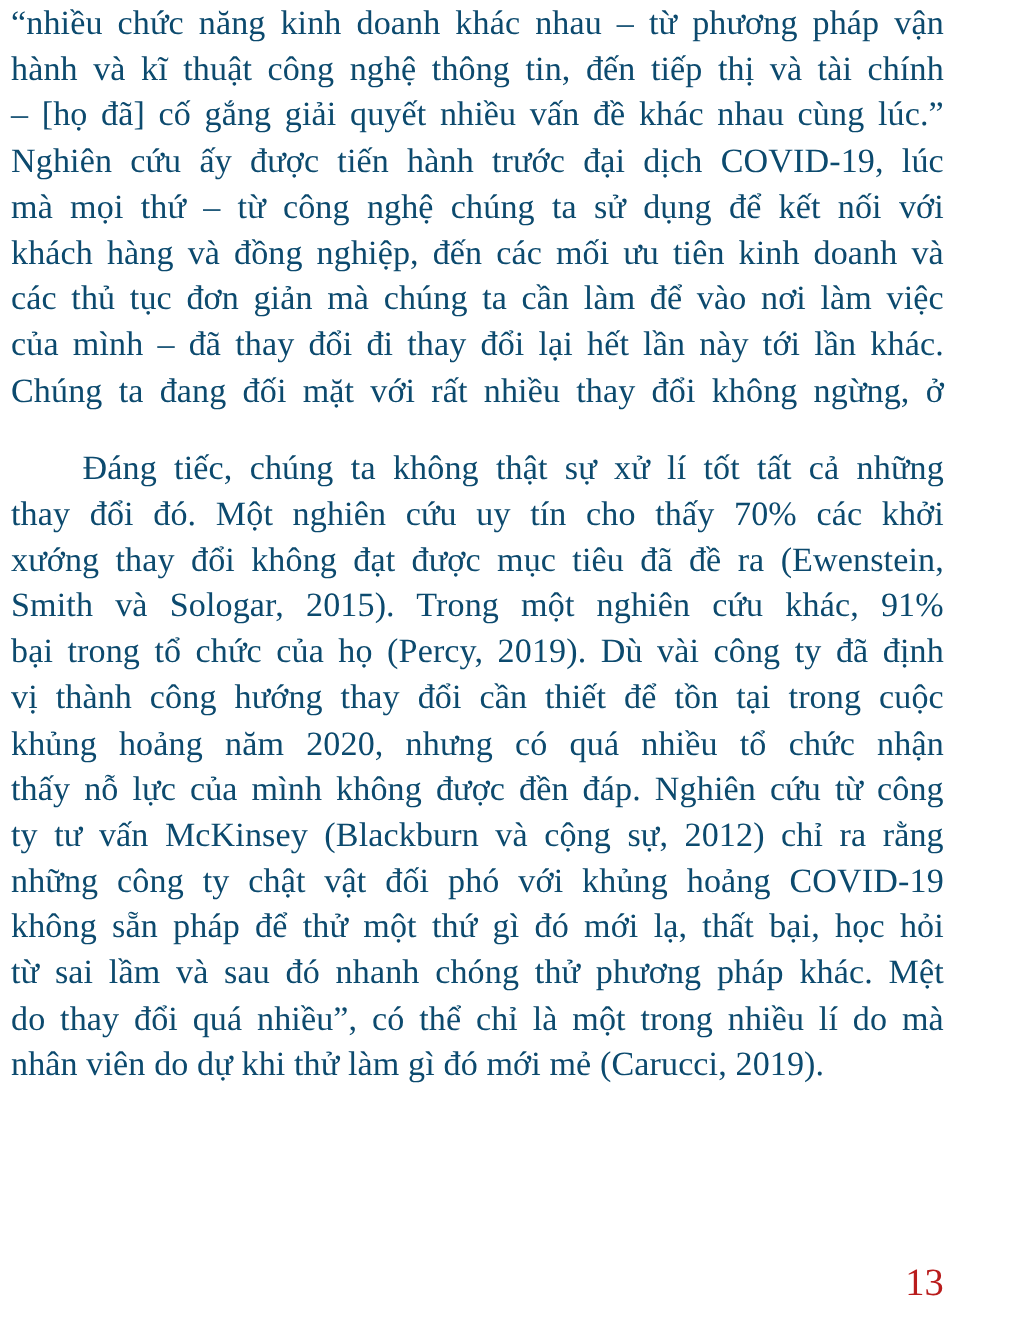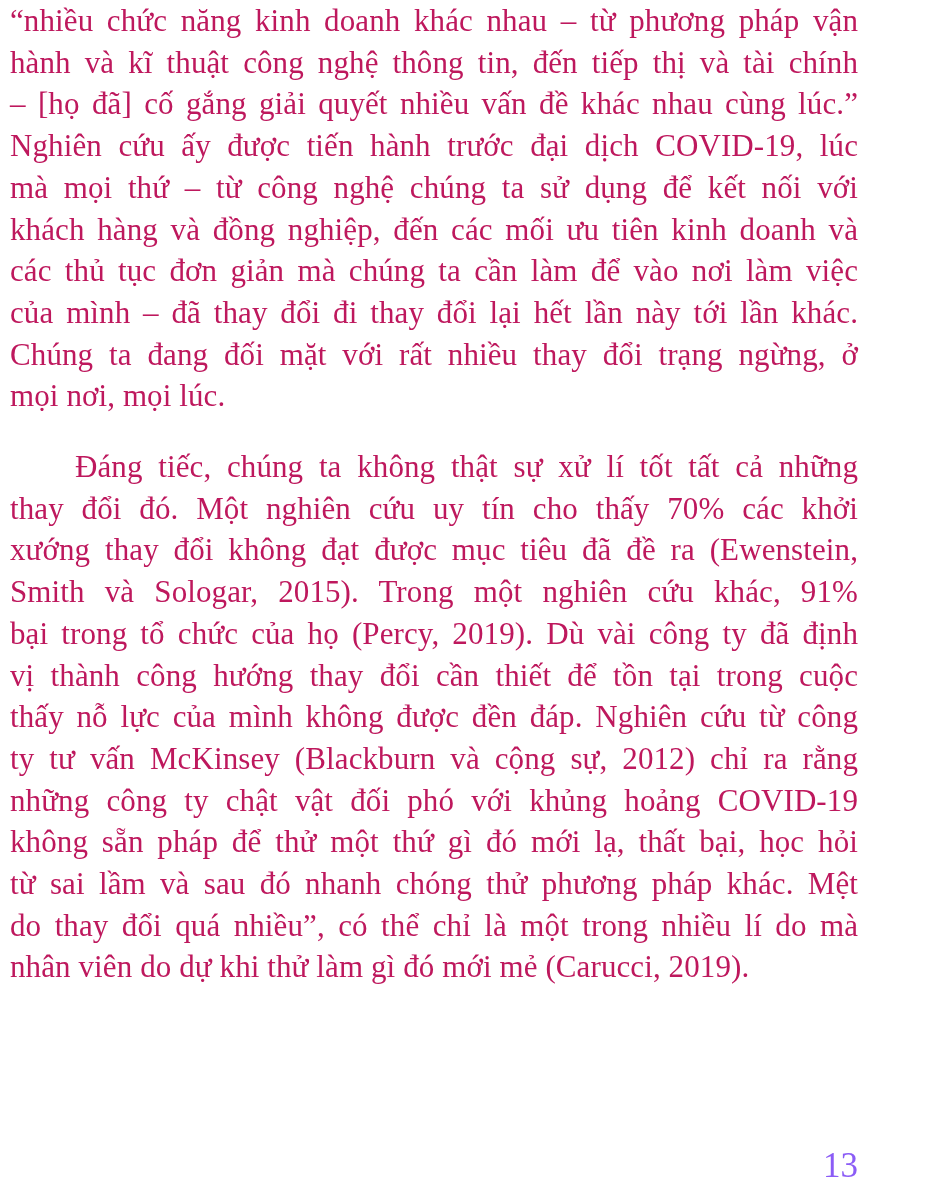--- a/index.html
+++ b/index.html
@@ -52,43 +52,43 @@
     font-size: 35px;
     line-height: 40px;
     color: #1a1a1a;
     text-align: right;
   }
 </style>
 </head>
 <body style="background: rgb(255, 255, 255);">
 
 <div class="book-page">
-  <div class="text-block" style="color: #be185d;">
+  <div class="text-block" style="color: #0c4a6e;">
       <div class="paragraph">
         <div class="line">“nhiều chức năng kinh doanh khác nhau – từ phương pháp vận</div>
         <div class="line">hành và kĩ thuật công nghệ thông tin, đến tiếp thị và tài chính</div>
         <div class="line">– [họ đã] cố gắng giải quyết nhiều vấn đề khác nhau cùng lúc.”</div>
         <div class="line">Nghiên cứu ấy được tiến hành trước đại dịch COVID-19, lúc</div>
         <div class="line">mà mọi thứ – từ công nghệ chúng ta sử dụng để kết nối với</div>
         <div class="line">khách hàng và đồng nghiệp, đến các mối ưu tiên kinh doanh và</div>
         <div class="line">các thủ tục đơn giản mà chúng ta cần làm để vào nơi làm việc</div>
         <div class="line">của mình – đã thay đổi đi thay đổi lại hết lần này tới lần khác.</div>
-        <div class="line">Chúng ta đang đối mặt với rất nhiều thay đổi trạng ngừng, ở</div>
-        <div class="line last">mọi nơi, mọi lúc.</div>
+        <div class="line">Chúng ta đang đối mặt với rất nhiều thay đổi không ngừng, ở</div>
       </div>
       <div class="paragraph indent">
         <div class="line first-indented">Đáng tiếc, chúng ta không thật sự xử lí tốt tất cả những</div>
         <div class="line">thay đổi đó. Một nghiên cứu uy tín cho thấy 70% các khởi</div>
         <div class="line">xướng thay đổi không đạt được mục tiêu đã đề ra (Ewenstein,</div>
         <div class="line">Smith và Sologar, 2015). Trong một nghiên cứu khác, 91%</div>
         <div class="line">bại trong tổ chức của họ (Percy, 2019). Dù vài công ty đã định</div>
         <div class="line">vị thành công hướng thay đổi cần thiết để tồn tại trong cuộc</div>
+        <div class="line">khủng hoảng năm 2020, nhưng có quá nhiều tổ chức nhận</div>
         <div class="line">thấy nỗ lực của mình không được đền đáp. Nghiên cứu từ công</div>
         <div class="line">ty tư vấn McKinsey (Blackburn và cộng sự, 2012) chỉ ra rằng</div>
         <div class="line">những công ty chật vật đối phó với khủng hoảng COVID-19</div>
         <div class="line">không sẵn pháp để thử một thứ gì đó mới lạ, thất bại, học hỏi</div>
         <div class="line">từ sai lầm và sau đó nhanh chóng thử phương pháp khác. Mệt</div>
         <div class="line">do thay đổi quá nhiều”, có thể chỉ là một trong nhiều lí do mà</div>
         <div class="line last">nhân viên do dự khi thử làm gì đó mới mẻ (Carucci, 2019).</div>
       </div>
     </div>
-  <div class="page-number" style="color: #8b5cf6;">13</div>
+  <div class="page-number" style="color: #b91c1c;">13</div>
 </div>
 
 </body></html>

